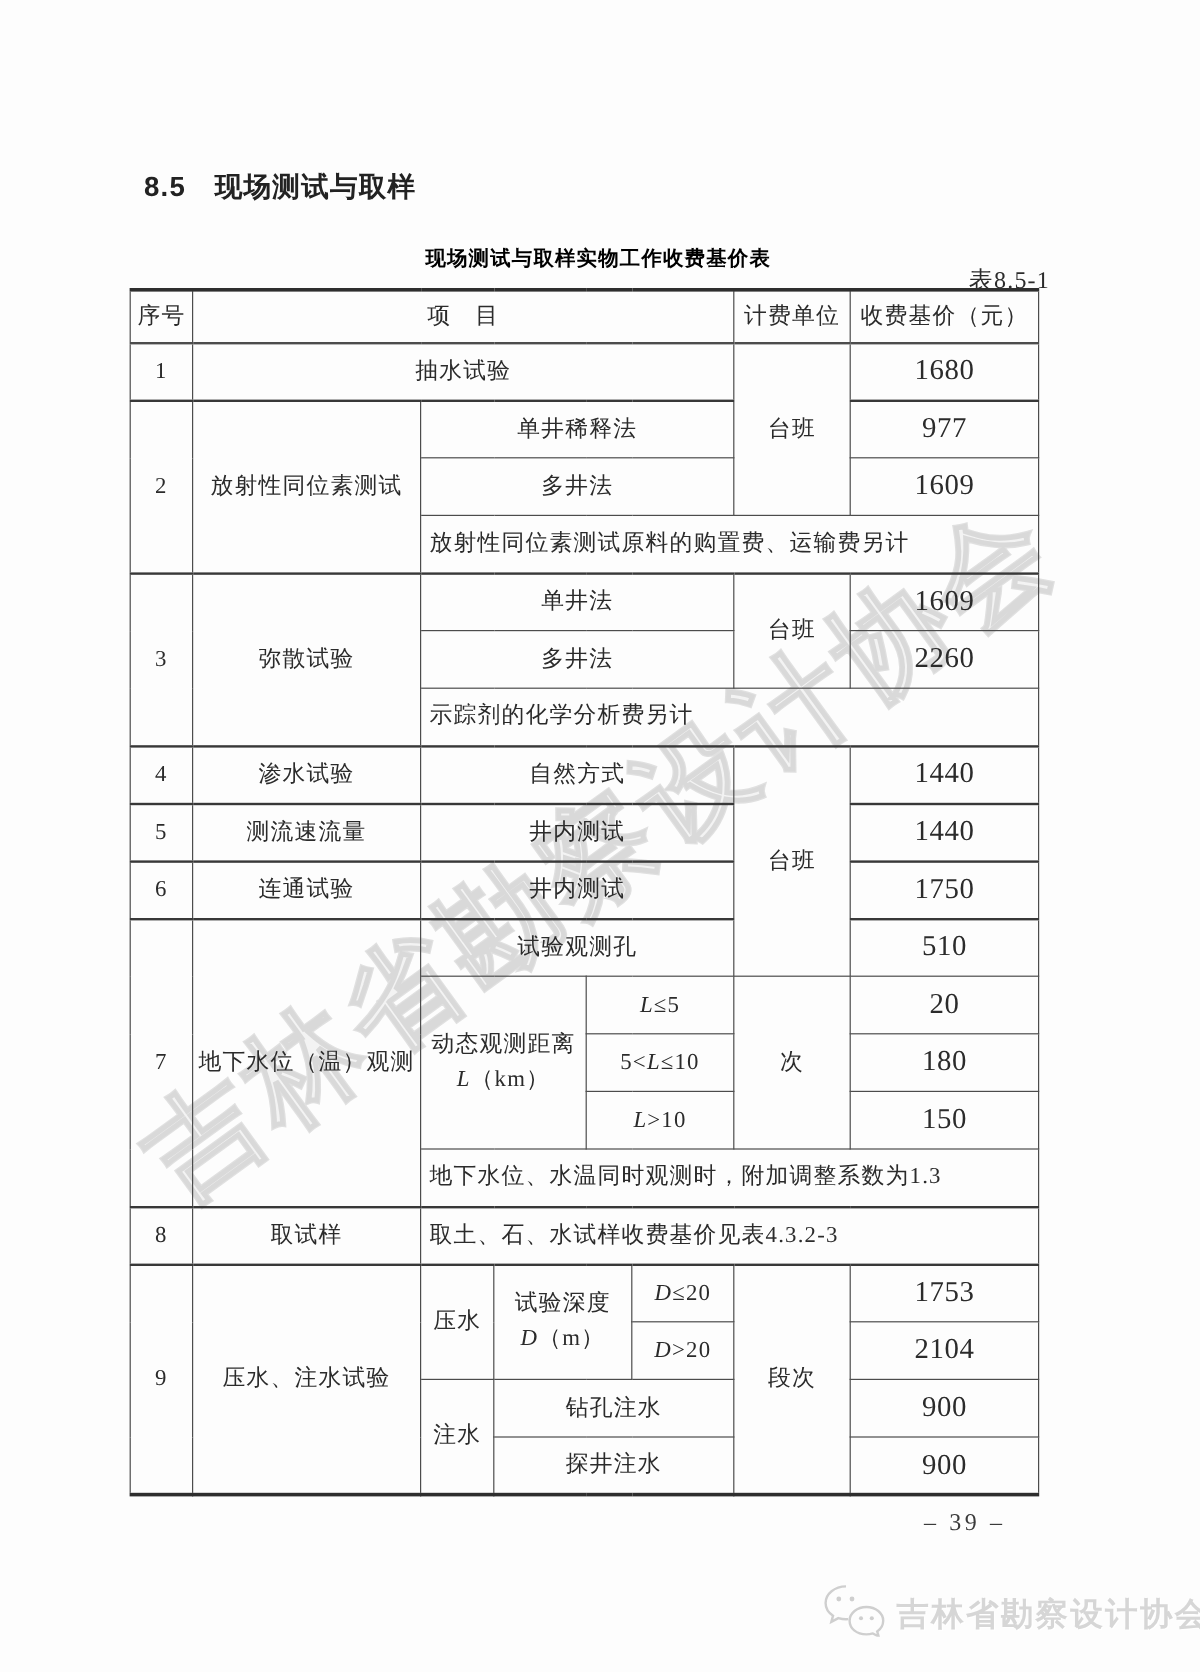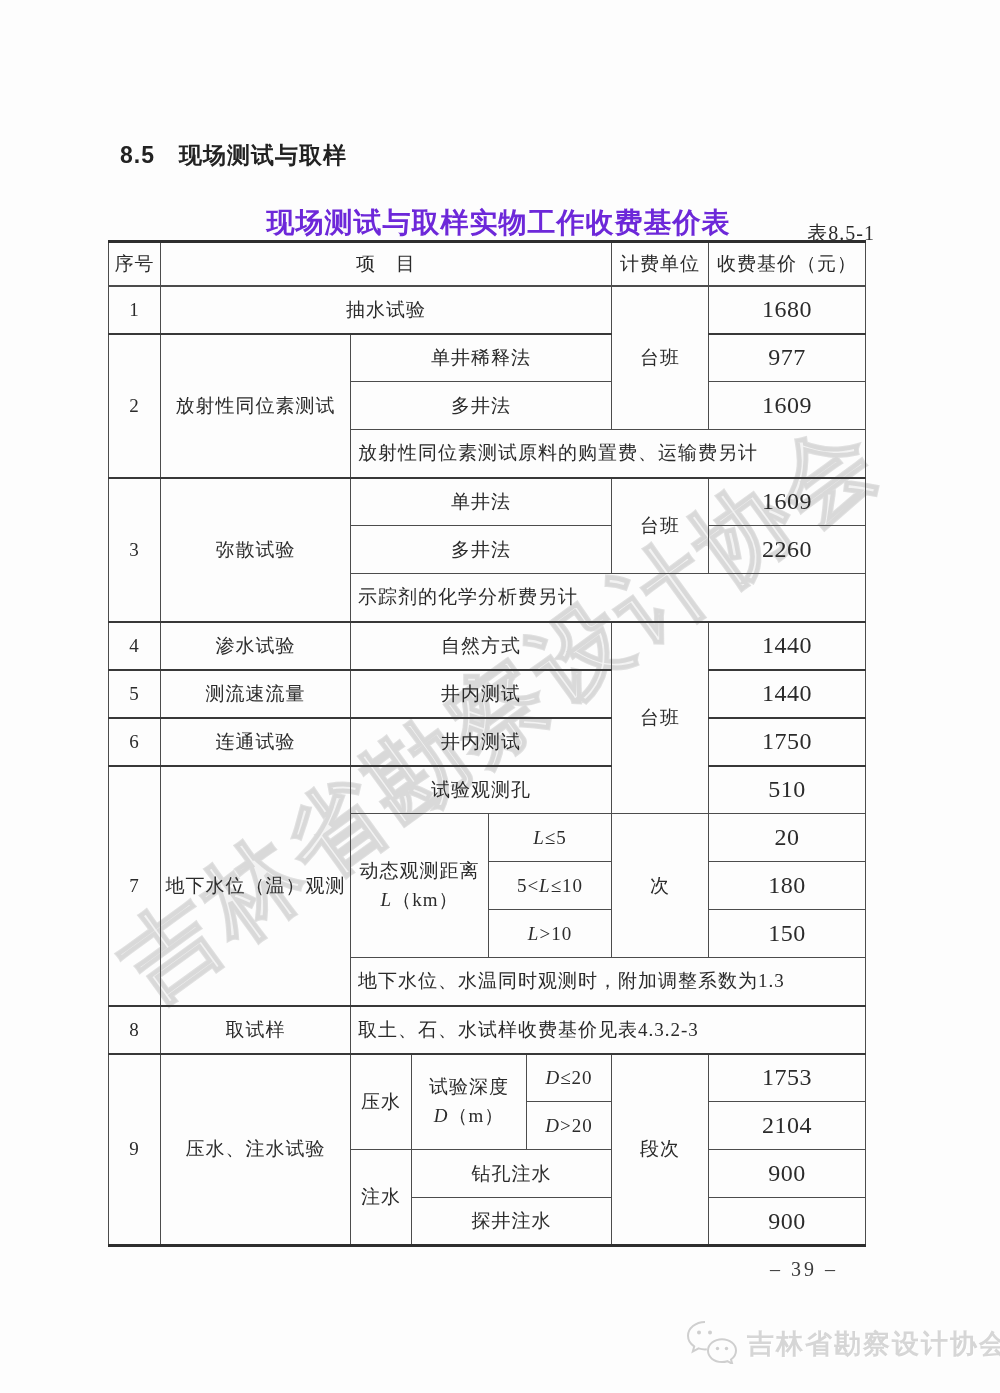--- a/index.html
+++ b/index.html
@@ -48,22 +48,22 @@
   .title-row{
     position:absolute;
     left:120px; top:204px;
     width:757px;
     text-align:center;
   }
   .table-title{
     display:inline-block;
     font-family:Liberation Serif, serif;
     font-weight:bold;
-    font-size:28px;
-    color:#6d28d9;
+    font-size:17px;
+    color:#000000;
     letter-spacing:1px;
   }
   .table-ref{
     position:absolute;
     right:2px; top:16px;
     font-size:20px;
     color:#2b2b2b;
     letter-spacing:1px;
   }
 

